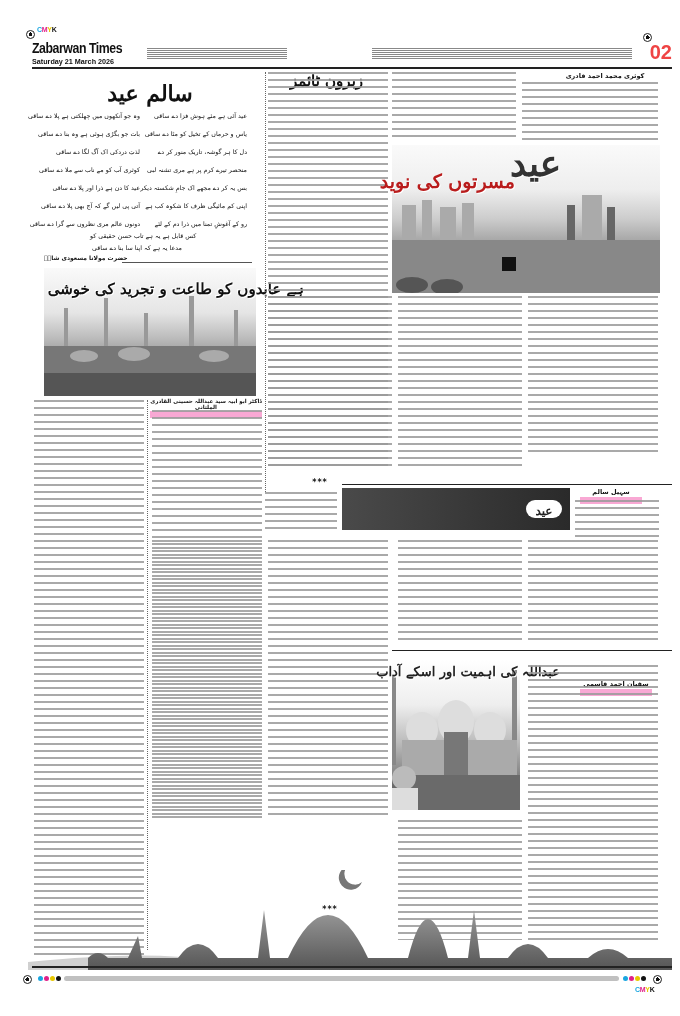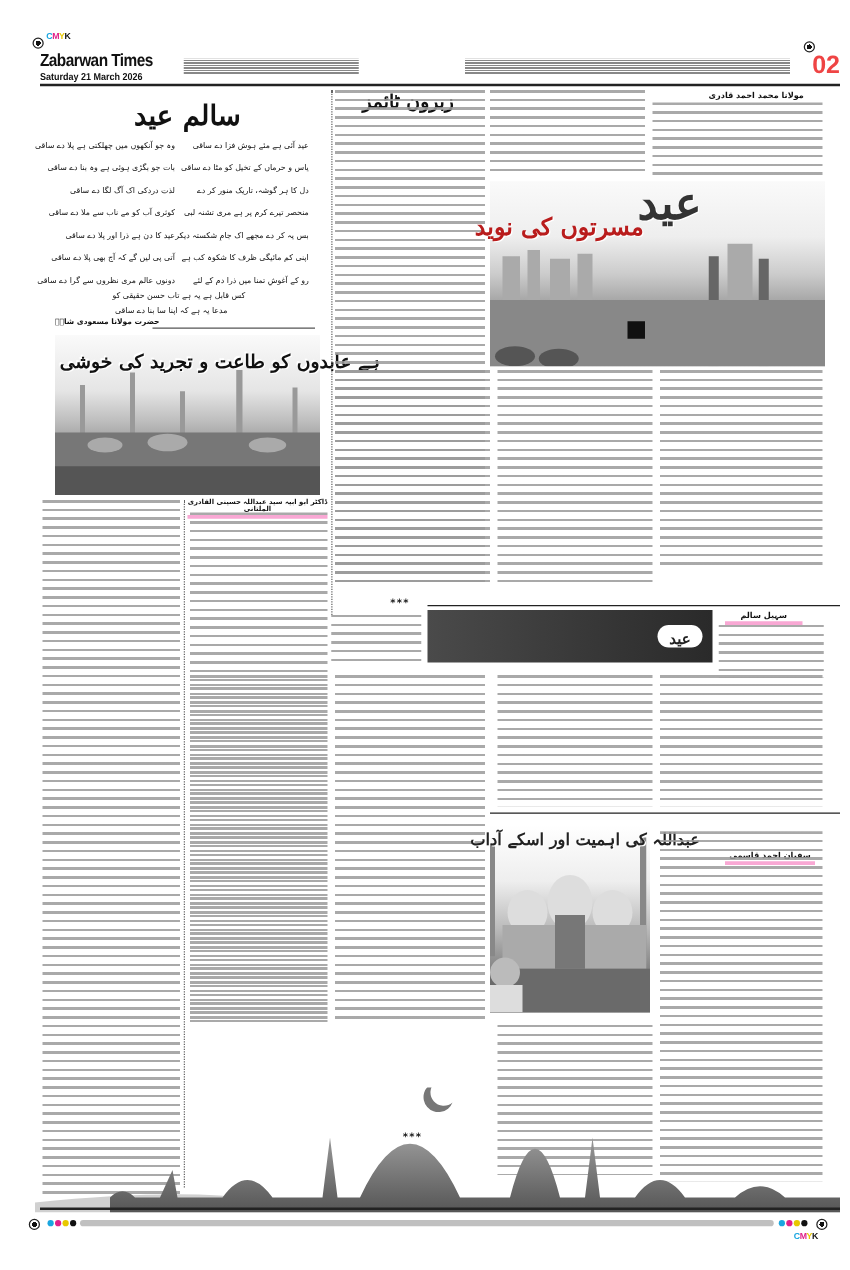--- a/index.html
+++ b/index.html
@@ -11,21 +11,21 @@
   
   .masthead{position:absolute;left:32px;top:40px;width:640px;height:27px;border-bottom:2px solid #222;}
   .mh-en-title{position:absolute;left:0;top:0;font-family:"Liberation Sans",sans-serif;font-weight:bold;font-size:14px;letter-spacing:-0.5px;color:#111;transform:scaleX(0.88);transform-origin:left;}
   .mh-en-date{position:absolute;left:0;top:17px;font-family:"Liberation Sans",sans-serif;font-weight:bold;font-size:8px;color:#111;transform:scaleX(0.9);transform-origin:left;}
   .mh-lines{position:absolute;height:13px;top:7px;background:repeating-linear-gradient(#fff 0 1px,#888 1px 2px);}
   .mh-ur-title{position:absolute;left:258px;top:0;font-family:"DejaVu Serif",serif;font-size:15px;font-weight:bold;direction:rtl;color:#111;margin-top:32px;}
   .mh-page{position:absolute;right:0;top:1px;font-family:"Liberation Sans",sans-serif;font-weight:bold;font-size:20px;color:#ef4444;}
   .txtfill{position:absolute;background:repeating-linear-gradient(to bottom,#9a9a9a 0 2px,transparent 2px 7px);opacity:.85;}
   .vrule{position:absolute;width:0;border-left:1px dotted #666;}
   .hrule{position:absolute;height:0;border-top:1px solid #222;}
-  .byline{position:absolute;direction:rtl;font-family:"DejaVu Sans",sans-serif;font-weight:bold;font-size:6.5px;color:#111;border-bottom:3px solid #f9a8d4;padding-bottom:1px;text-align:center;}
+  .byline{position:absolute;direction:rtl;font-family:"DejaVu Sans",sans-serif;font-weight:bold;font-size:6.5px;color:#111;border-bottom:7px solid #f9a8d4;padding-bottom:1px;text-align:center;}
   .headline{position:absolute;direction:rtl;font-family:"DejaVu Serif",serif;font-weight:bold;color:#111;text-align:center;white-space:nowrap;}
   .poem-line{position:absolute;direction:rtl;font-size:6.3px;font-family:"DejaVu Sans",sans-serif;color:#111;white-space:nowrap;}
   .photo{position:absolute;overflow:hidden;}
   .stars{position:absolute;font-size:8px;font-weight:bold;letter-spacing:1px;color:#111;text-align:center;}
   .colorbar{position:absolute;left:48px;top:975px;width:584px;height:7px;}
   .dot{position:absolute;width:5px;height:5px;border-radius:50%;top:1px;}
 </style>
 </head>
 <body>
 
@@ -90,21 +90,21 @@
 <div class="byline" style="left:150px;top:398px;width:112px;font-size:5.5px;">ڈاکٹر ابو ابیہ سید عبداللہ حسینی القادری الملتانی</div>
 
 <div class="txtfill" style="left:34px;top:400px;width:110px;height:560px;"></div>
 <div class="txtfill" style="left:152px;top:410px;width:110px;height:410px;"></div>
 <div class="vrule" style="left:147px;top:400px;height:550px;"></div>
 <div class="vrule" style="left:265px;top:72px;height:420px;"></div>
 
 <div class="txtfill" style="left:268px;top:72px;width:120px;height:395px;"></div>
 <div class="stars" style="left:290px;top:478px;width:60px;">***</div>
 
-<div class="byline" style="left:555px;top:72px;width:100px;border-bottom:none;">مولانا محمد احمد قادری</div>
+<div class="byline" style="left:555px;top:72px;width:100px;border-bottom:none;">کوثری محمد احمد قادری</div>
 <div class="txtfill" style="left:522px;top:82px;width:136px;height:58px;"></div>
 <div class="txtfill" style="left:392px;top:72px;width:124px;height:68px;"></div>
 
 <div class="photo" style="left:392px;top:145px;width:268px;height:148px;background:linear-gradient(#fafafa 0%,#eee 30%,#ccc 50%,#999 70%,#666 100%);">
   <svg width="268" height="148" viewBox="0 0 268 148">
     <g fill="#aaa">
         <rect x="10" y="60" width="14" height="40"></rect>
         <rect x="30" y="55" width="10" height="45"></rect>
         <rect x="48" y="62" width="16" height="38"></rect>
         <rect x="70" y="58" width="12" height="42"></rect>

